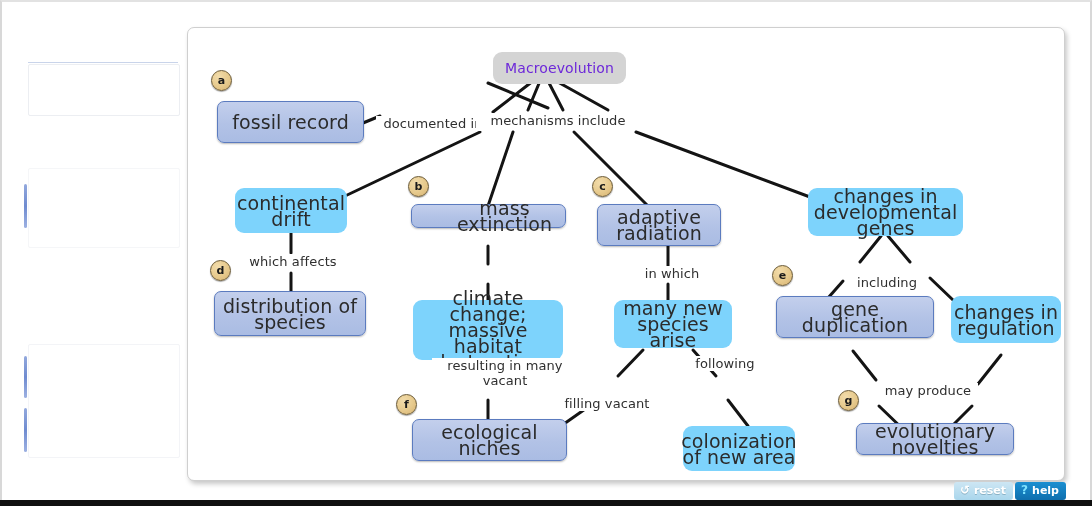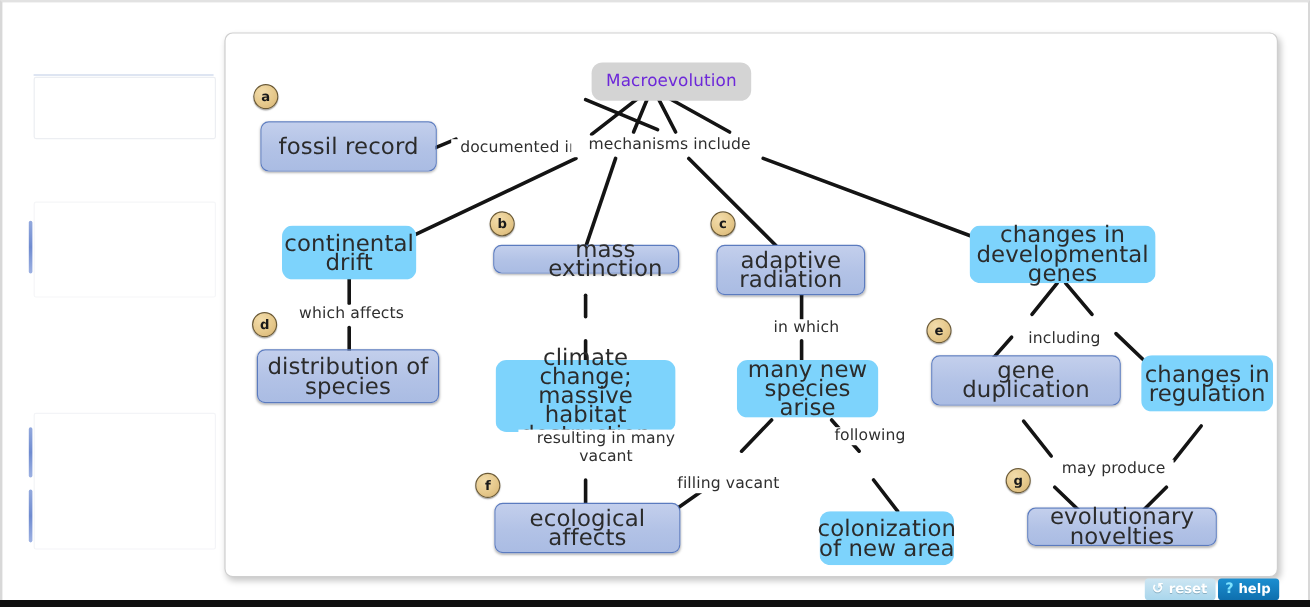--- a/index.html
+++ b/index.html
@@ -215,21 +215,21 @@
 
     <div class="node blue" style="left:26px;top:263px;width:152px;height:45px;">distribution of
 species</div>
 
     <div class="node blue" style="left:223px;top:176px;width:155px;height:24px;padding-left:32px;">mass extinction</div>
 
     <div class="node gray" style="left:225px;top:272px;width:150px;height:60px;">climate change;
 massive habitat
 destruction</div>
 
-    <div class="node blue" style="left:224px;top:391px;width:155px;height:42px;">ecological affects</div>
+    <div class="node blue" style="left:224px;top:391px;width:155px;height:42px;">ecological niches</div>
 
     <div class="node blue" style="left:409px;top:176px;width:124px;height:42px;">adaptive radiation</div>
 
     <div class="node gray" style="left:426px;top:272px;width:118px;height:48px;">many new
 species arise</div>
 
     <div class="node gray" style="left:495px;top:398px;width:112px;height:45px;">colonization
 of new area</div>
 
     <div class="node gray" style="left:620px;top:160px;width:155px;height:48px;">changes in

